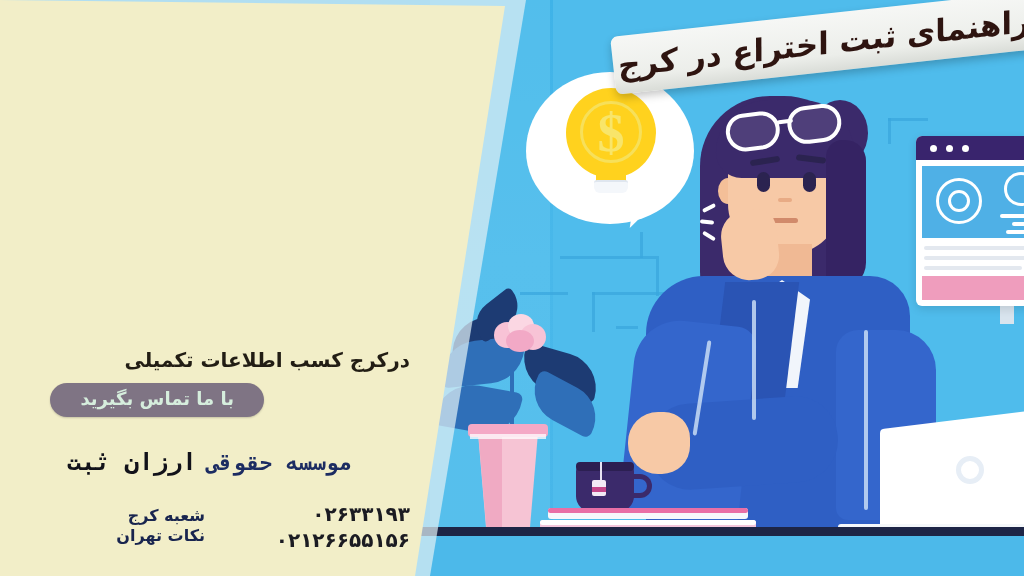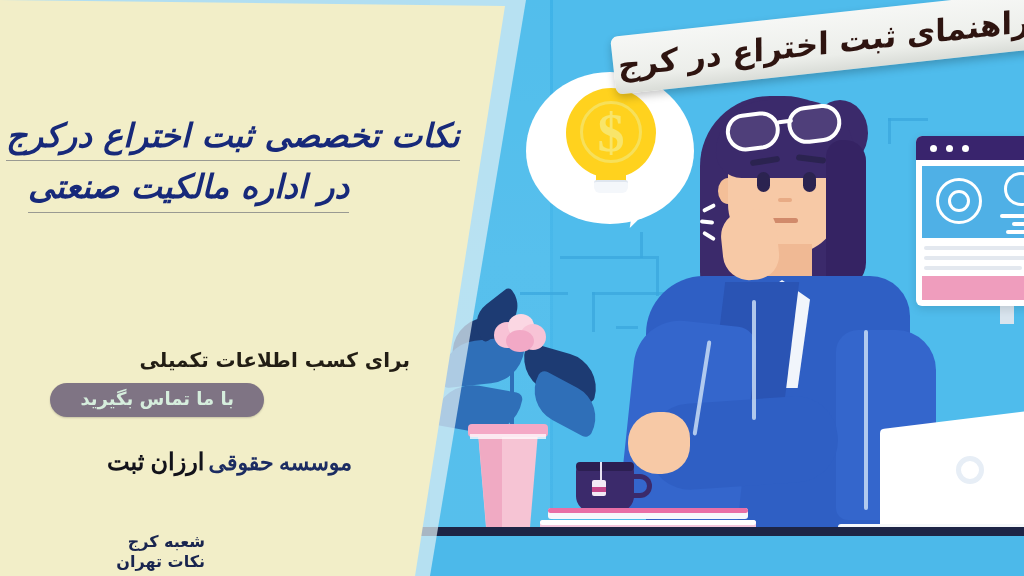--- a/index.html
+++ b/index.html
@@ -192,25 +192,25 @@
 
   .cta{
     position:absolute;right:206px;top:383px;
     background:#7f7484;border-radius:21px;padding:5px 30px 8px;
     display:inline-block;box-shadow:0 1px 2px rgba(0,0,0,.18);
   }
   .cta span{color:#d6eedd;font-size:18px;font-weight:bold;white-space:nowrap;
     font-family:"DejaVu Sans","Liberation Sans",sans-serif;}
 
   .brand{position:absolute;right:118px;top:448px;white-space:nowrap;
-    font-family:Liberation Serif, serif;}
+    font-family:Liberation Mono, monospace;}
   .brand .b1{color:#1c2c62;font-size:22px;font-weight:bold;}
   .brand .b2{color:#12121a;font-size:24px;font-weight:bold;}
 
-  .branches{position:absolute;right:265px;top:532px;line-height:1.22;
+  .branches{position:absolute;right:265px;top:506px;line-height:1.22;
     color:#19254f;font-size:16px;font-weight:bold;text-align:right;
     font-family:"DejaVu Sans","Liberation Sans",sans-serif;}
 
   .phones{position:absolute;right:60px;top:502px;line-height:1.28;
     color:#1b1b22;font-size:20px;font-weight:bold;text-align:right;
     letter-spacing:1px;direction:rtl;
     font-family:"DejaVu Sans","Liberation Sans",sans-serif;}
 </style>
 </head>
 <body>
@@ -340,40 +340,36 @@
 
   <div class="ribbon">
     <span>راهنمای ثبت اختراع در کرج</span>
   </div>
 
   <div class="cream-ghost"></div>
   <div class="cream"></div>
 
   <div class="left-content">
 
-    <div class="headline">
-      <div class="hl-row">
-        <div class="hl-line">نکات تخصصی ثبت اختراع درکرج</div>
-      </div>
-      <div class="hl-row second">
-        <div class="hl-line">در اداره مالکیت صنعتی</div>
-      </div>
-    </div>
-
-    <div class="sub">برای  کسب اطلاعات تکمیلی</div>
+
+    <div class="sub">درکرج  کسب اطلاعات تکمیلی</div>
 
     <div class="cta">
       <span>با ما تماس بگیرید</span>
     </div>
 
     <div class="brand">
       <span class="b1">موسسه حقوقی</span>
       <span class="b2">ارزان ثبت</span>
     </div>
 
     <div class="branches">
       <div>شعبه کرج</div>
       <div>نکات تهران</div>
     </div>
 
+    <div class="phones">
+      <div>۰۲۶۳۳۱۹۳</div>
+      <div>۰۲۱۲۶۶۵۵۱۵۶</div>
+    </div>
 
   </div>
 </div>
 
 </body></html>

